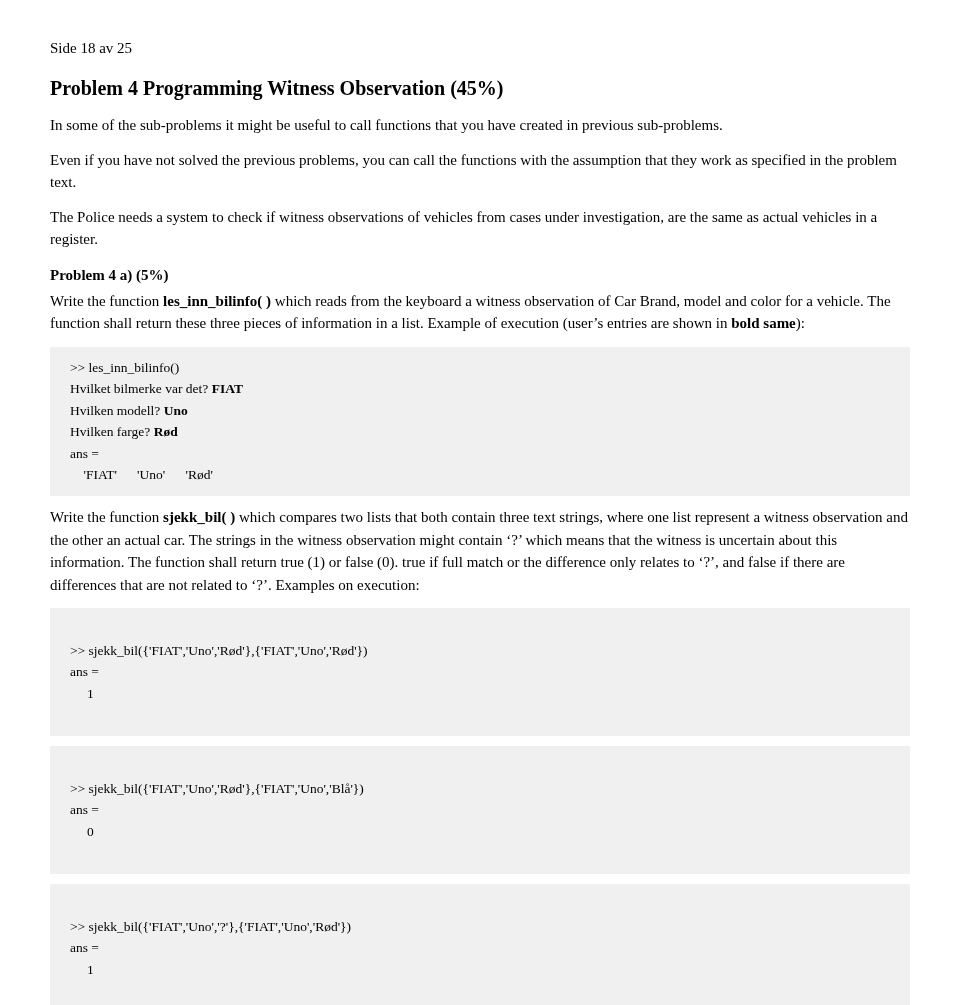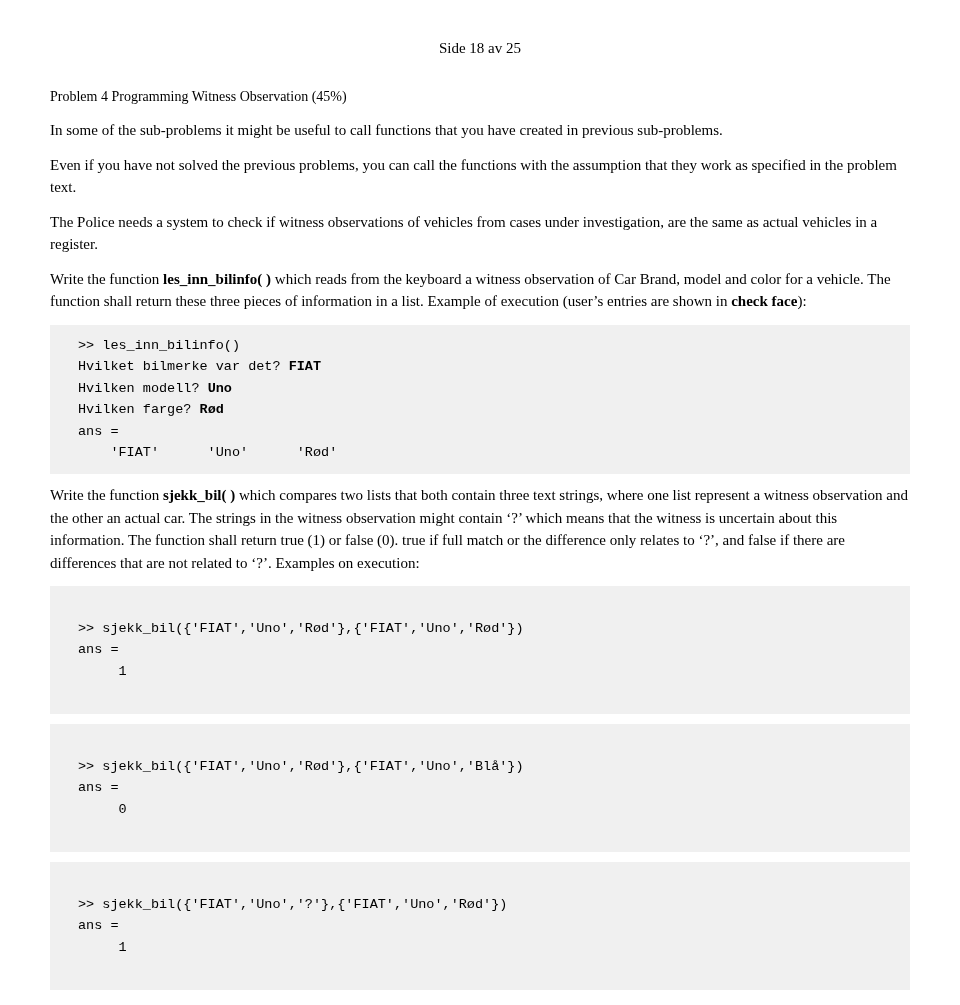--- a/index.html
+++ b/index.html
@@ -12,49 +12,49 @@
       background: #ffffff;
       font-family: "Times New Roman", Times, serif;
       font-size: 15px;
       color: #000000;
       padding: 40px 50px;
       max-width: 960px;
       margin: 0 auto;
     }
 
     .page-header {
-      text-align: center;
+      text-align: left;
       font-size: 15px;
-      margin-bottom: 32px;
+      margin-bottom: 20px;
     }
 
     .problem-title {
-      font-size: 14px;
-      font-weight: normal;
+      font-size: 20px;
+      font-weight: bold;
       margin-bottom: 14px;
     }
 
     .paragraph {
       margin-bottom: 12px;
       line-height: 1.5;
     }
 
     .sub-problem-title {
       font-size: 15px;
       font-weight: bold;
       margin-bottom: 6px;
       margin-top: 16px;
     }
 
     .code-block {
       display: block;
-      font-family: Liberation Mono, monospace;
+      font-family: Liberation Serif, serif;
       font-size: 13.5px;
       background: #f0f0f0;
-      padding: 10px 28px;
+      padding: 10px 20px;
       margin: 10px 0;
       line-height: 1.6;
       white-space: pre;
     }
 
     .bold {
       font-weight: bold;
     }
 
     .inline-code {
@@ -78,22 +78,25 @@
 
 <div class="paragraph">
   <span>Even if you have not solved the previous problems, you can call the functions with the assumption that they work as specified in the problem text.</span>
 </div>
 
 <div class="paragraph">
   <span>The Police needs a system to check if witness observations of vehicles from cases under investigation, are the same as actual vehicles in a register.</span>
 </div>
 
 <div>
+  <div class="sub-problem-title">
+    <span>Problem 4 a) (5%)</span>
+  </div>
   <div class="paragraph">
-    <span>Write the function </span><span class="bold inline-code">les_inn_bilinfo( )</span><span> which reads from the keyboard a witness observation of Car Brand, model and color for a vehicle. The function shall return these three pieces of information in a list. Example of execution (user’s entries are shown in </span><span class="bold">check face</span><span>):</span>
+    <span>Write the function </span><span class="bold inline-code">les_inn_bilinfo( )</span><span> which reads from the keyboard a witness observation of Car Brand, model and color for a vehicle. The function shall return these three pieces of information in a list. Example of execution (user’s entries are shown in </span><span class="bold">bold same</span><span>):</span>
   </div>
   <div class="code-block">&gt;&gt; les_inn_bilinfo()
 Hvilket bilmerke var det? <strong>FIAT</strong>
 Hvilken modell? <strong>Uno</strong>
 Hvilken farge? <strong>Rød</strong>
 ans =
     'FIAT'      'Uno'      'Rød'</div>
 </div>
 
 <div>

